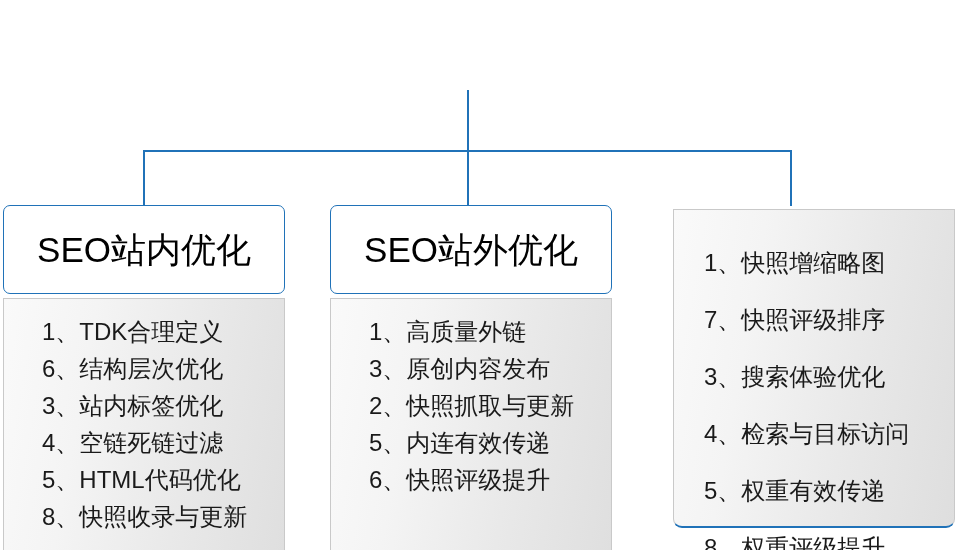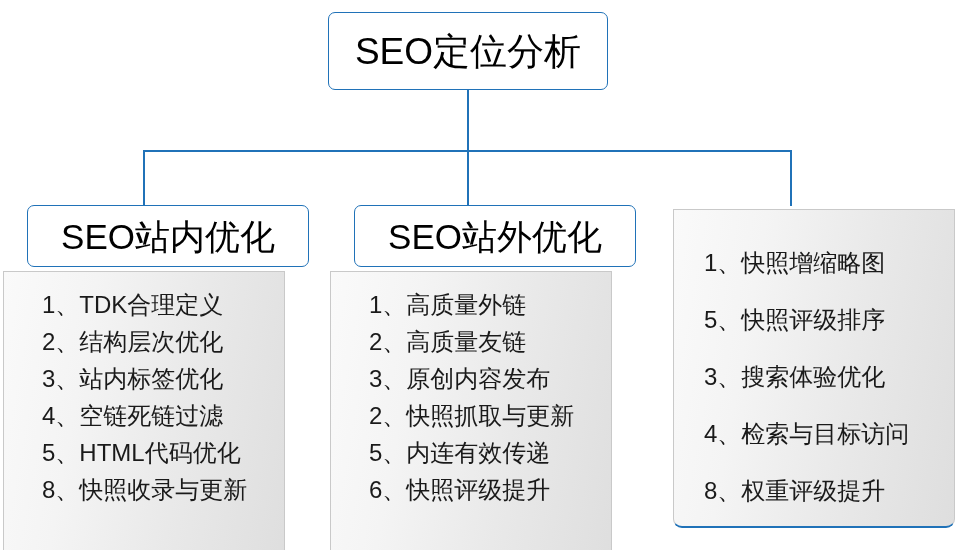--- a/index.html
+++ b/index.html
@@ -84,28 +84,27 @@
     top: 205px;
     width: 282px;
   }
   .col-1 { left: 3px; }
   .col-2 { left: 330px; }
   .col-3 { left: 673px; }
 
   .col-header {
     box-sizing: border-box;
     width: 100%;
-    height: 62px;
+    height: 89px;
     border: 1.5px solid #2072b8;
     border-radius: 7px;
     background: #ffffff;
     display: flex;
     align-items: center;
     justify-content: center;
-    margin-left: 24px;
   }
   .col-header-label {
     font-size: 35px;
     color: #000000;
     line-height: 1;
     white-space: nowrap;
   }
 
   .col-list {
     box-sizing: border-box;
@@ -130,61 +129,58 @@
     color: #1a1a1a;
     white-space: nowrap;
   }
   .col-3 .list-item { padding-left: 30px; margin-top: 20px; }
 </style>
 </head>
 <body>
 
 <div class="canvas">
 
-  <div class="root-box">
-    <span class="root-label">SEO定位分析</span>
-  </div>
 
   <div class="conn conn-v-root"></div>
   <div class="conn conn-h-bus"></div>
   <div class="conn conn-v-left"></div>
   <div class="conn conn-v-mid"></div>
   <div class="conn conn-v-right"></div>
 
   <div class="column col-1">
     <div class="col-header">
       <span class="col-header-label">SEO站内优化</span>
     </div>
     <div class="col-list">
       <div class="list-item">1、TDK合理定义</div>
-      <div class="list-item">2、结构层次优化</div>
+      <div class="list-item">6、结构层次优化</div>
       <div class="list-item">3、站内标签优化</div>
       <div class="list-item">4、空链死链过滤</div>
       <div class="list-item">5、HTML代码优化</div>
       <div class="list-item">8、快照收录与更新</div>
     </div>
   </div>
 
   <div class="column col-2">
     <div class="col-header">
       <span class="col-header-label">SEO站外优化</span>
     </div>
     <div class="col-list">
       <div class="list-item">1、高质量外链</div>
-      <div class="list-item">2、高质量友链</div>
       <div class="list-item">3、原创内容发布</div>
       <div class="list-item">2、快照抓取与更新</div>
       <div class="list-item">5、内连有效传递</div>
       <div class="list-item">6、快照评级提升</div>
     </div>
   </div>
 
   <div class="column col-3">
     <div class="col-list">
       <div class="list-item">1、快照增缩略图</div>
-      <div class="list-item">5、快照评级排序</div>
+      <div class="list-item">7、快照评级排序</div>
       <div class="list-item">3、搜索体验优化</div>
       <div class="list-item">4、检索与目标访问</div>
+      <div class="list-item">5、权重有效传递</div>
       <div class="list-item">8、权重评级提升</div>
     </div>
   </div>
 
 </div>
 
 </body></html>

